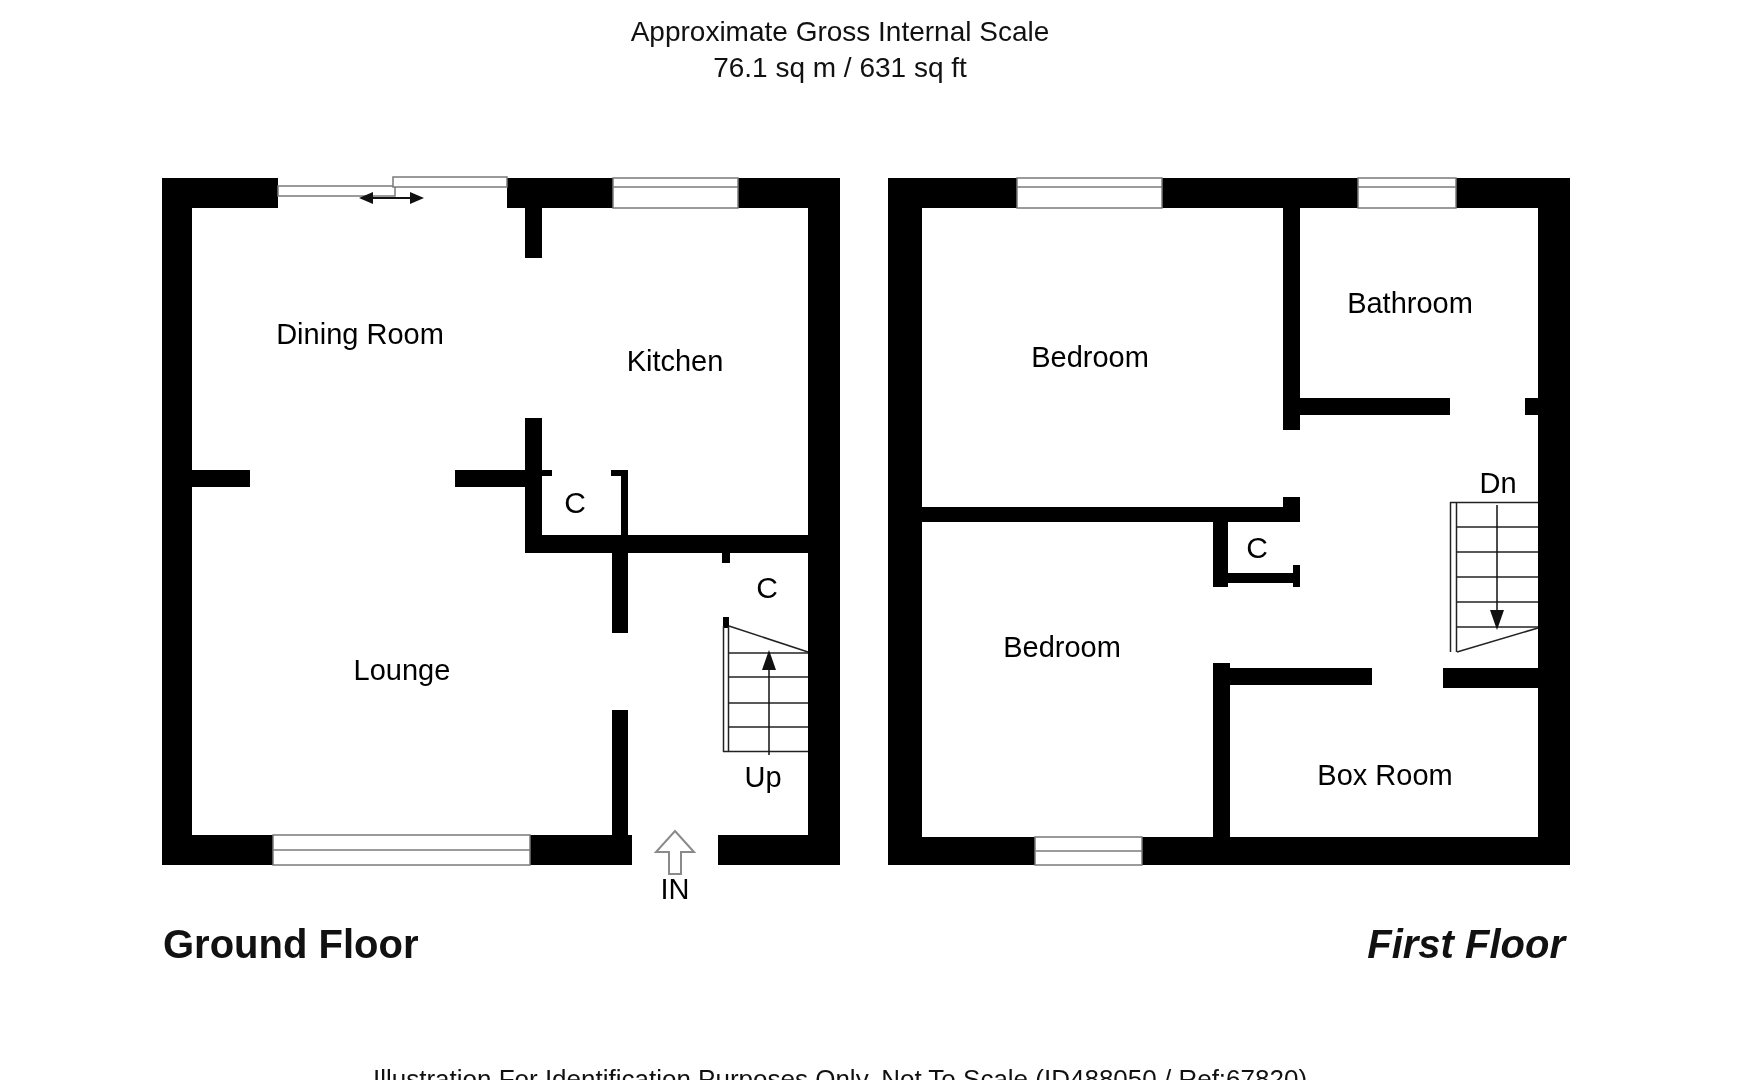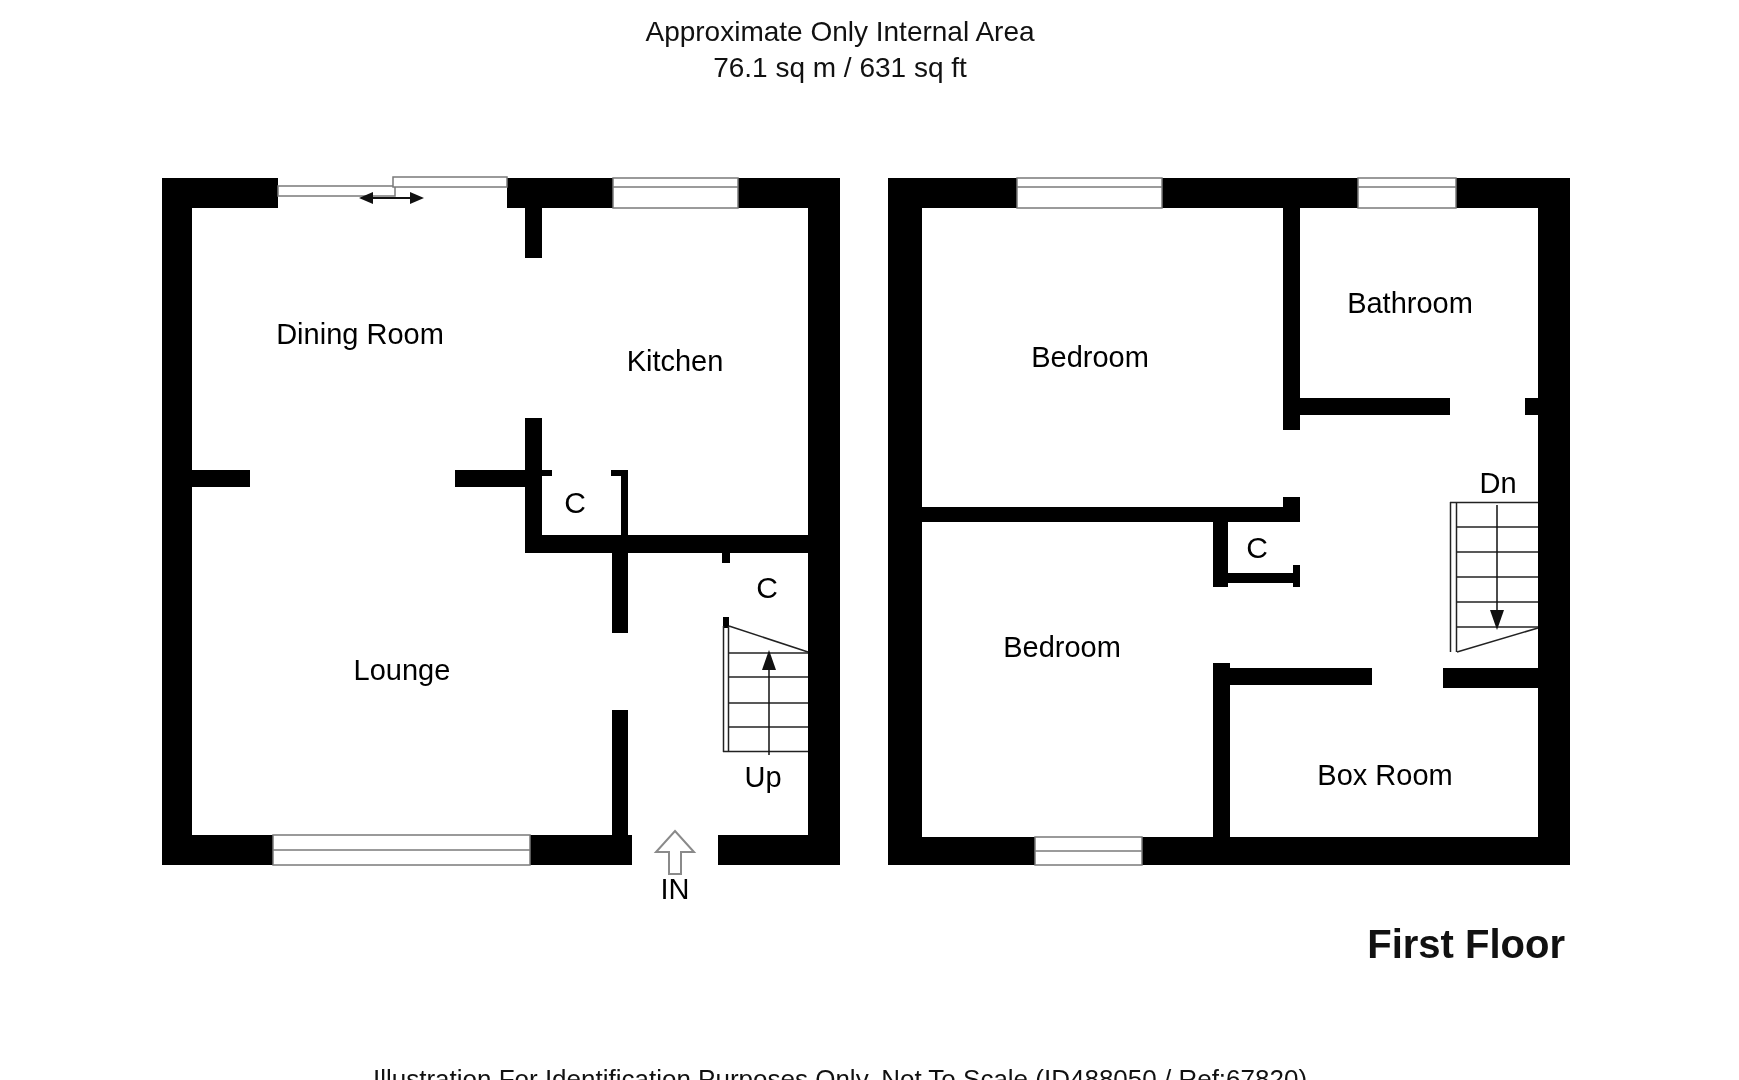--- a/index.html
+++ b/index.html
@@ -2,39 +2,39 @@
 <html style="--wall-color: #000000; --window-line: #7a7a7a;"><head>
 <meta charset="utf-8">
 <style>
   html,body{margin:0;padding:0;background:#ffffff;}
   #page{position:relative;width:1739px;height:1080px;background:#fff;overflow:hidden;
         font-family:"Liberation Sans", sans-serif;color:#000;}
   .center-text{position:absolute;left:0;width:1680px;text-align:center;}
   #title{top:14px;font-size:28px;line-height:36px;color:#111;}
   .floor-label{position:absolute;top:922px;font-size:40px;font-weight:bold;color:#111;letter-spacing:0px;}
   #ground-label{left:163px;}
-  #first-label{right:174px;}
+  #first-label{right:174px;font-style:italic;}
   #disclaimer{top:1030px;font-size:26px;color:#111;margin-top:34px;}
   svg{position:absolute;left:0;top:0;}
   .wall{fill:var(--wall-color,#000);stroke:none;}
   .win{fill:#ffffff;stroke:var(--window-line,#7a7a7a);stroke-width:1.5;}
   .winline{stroke:var(--window-line,#7a7a7a);stroke-width:1.5;}
   .sline{stroke:#222;stroke-width:1.5;fill:none;}
   .arrowfill{fill:#111;stroke:none;}
   .outline-arrow{fill:#fff;stroke:#8a8a8a;stroke-width:2;}
   .lbl{fill:#000;font-family:"Liberation Sans",sans-serif;font-size:29px;text-anchor:middle;}
   .lbl-c{font-size:30px;}
 </style>
 </head>
 <body>
 
 <div id="page">
 
   <div id="title" class="center-text">
-    <div>Approximate Only Internal Area</div>
+    <div>Approximate Gross Internal Scale</div>
     <div>76.1 sq m / 631 sq ft</div>
   </div>
 
   <svg width="1739" height="1080" viewBox="0 0 1739 1080">
 
     <g>
       <g>
         <rect class="wall" x="162" y="178" width="30" height="687"></rect>
         <rect class="wall" x="162" y="178" width="116" height="30"></rect>
         <rect class="wall" x="507" y="178" width="106" height="30"></rect>
@@ -149,17 +149,18 @@
         <text class="lbl" x="1090" y="367">Bedroom</text>
         <text class="lbl" x="1410" y="313">Bathroom</text>
         <text class="lbl" x="1062" y="657">Bedroom</text>
         <text class="lbl lbl-c" x="1257" y="558">C</text>
         <text class="lbl" x="1498" y="493">Dn</text>
         <text class="lbl" x="1385" y="785">Box Room</text>
       </g>
     </g>
   </svg>
 
+  <div id="ground-label" class="floor-label">Ground Floor</div>
   <div id="first-label" class="floor-label">First Floor</div>
 
   <div id="disclaimer" class="center-text">Illustration For Identification Purposes Only. Not To Scale (ID488050 / Ref:67820)</div>
 
 </div>
 
 </body></html>

